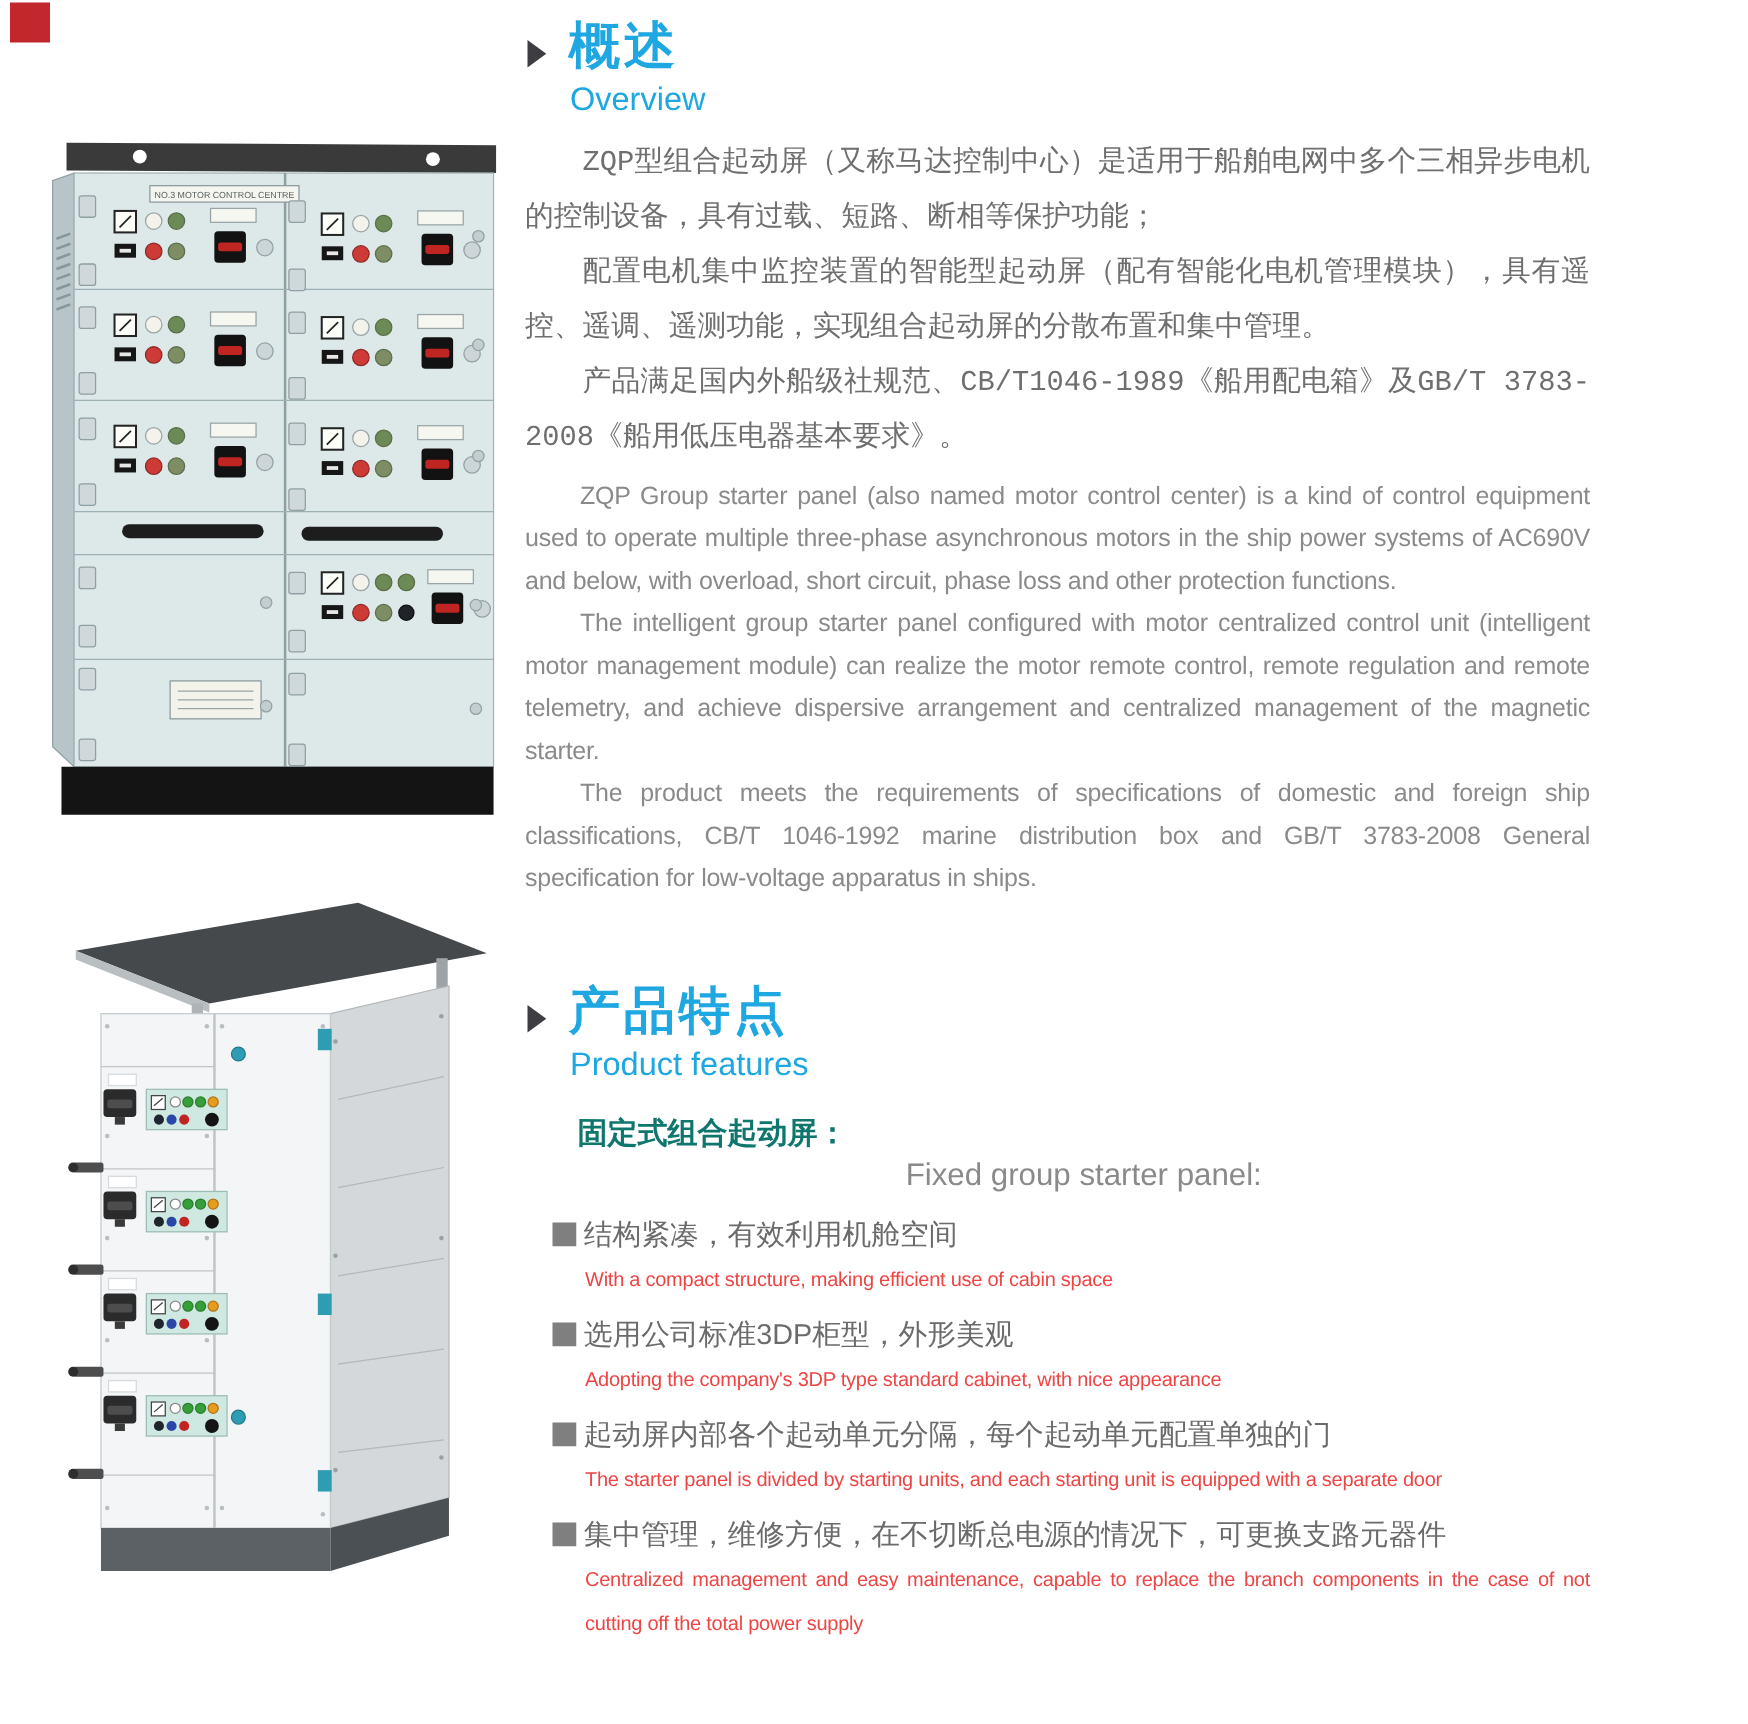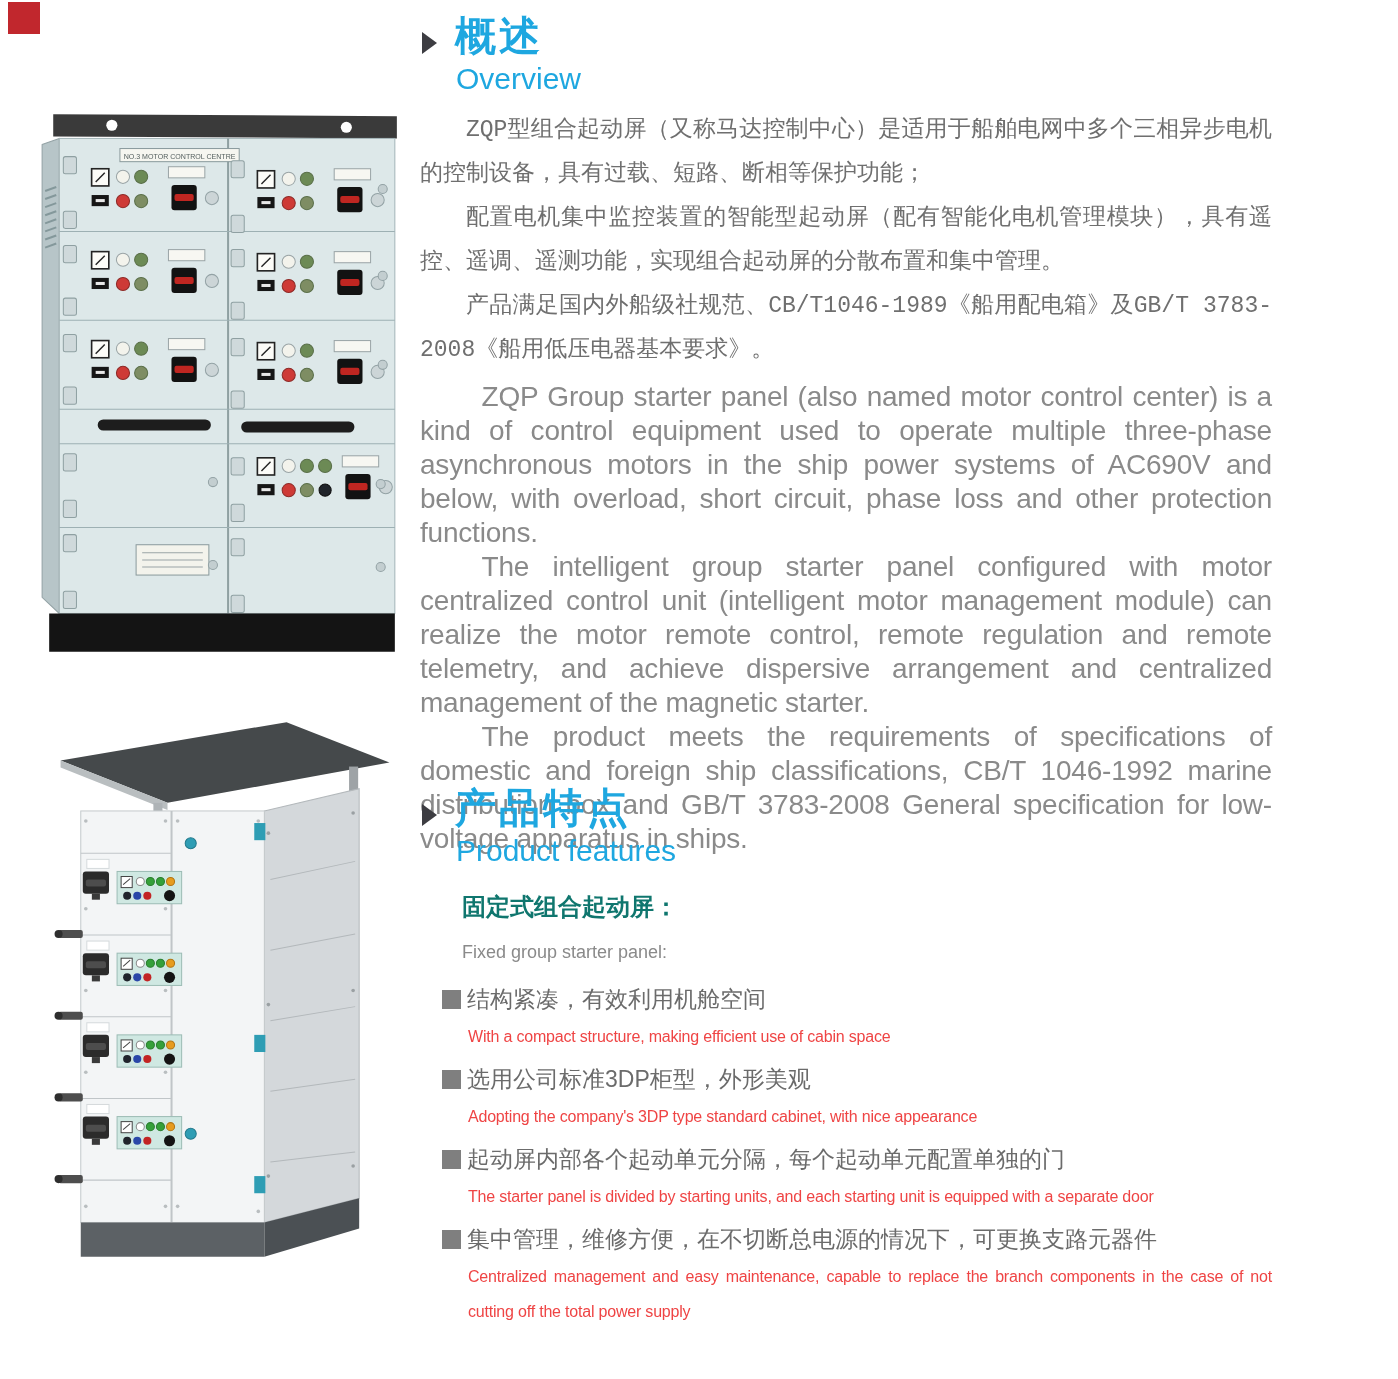--- a/index.html
+++ b/index.html
@@ -16,30 +16,30 @@
 
   
   .textcol{position:absolute;left:420px;width:852px;}
   #overview-block{top:12px;}
   #features-block{top:784px;}
 
   .sec-header{display:flex;align-items:center;}
   .tri-marker{width:0;height:0;border-left:15px solid #3d3d42;border-top:11px solid transparent;
     border-bottom:11px solid transparent;margin-top:13px;margin-left:2px;}
   .sec-title-zh{color:#1ea7e0;font-size:41px;font-weight:bold;letter-spacing:3px;margin-left:18px;line-height:48px;}
-  .sec-title-en{color:#1ea7e0;font-size:30px;margin-left:36px;margin-top:4px;line-height:30px;}
+  .sec-title-en{color:#1ea7e0;font-size:26px;margin-left:36px;margin-top:4px;line-height:30px;}
 
   .p-zh{color:#6f6f6f;font-size:23px;line-height:44px;text-align:justify;text-indent:2em;margin:0;font-family:Liberation Mono, monospace;}
   .p-zh.first{margin-top:14px;}
-  .p-en{color:#8a8a8a;font-size:28px;line-height:34px;text-align:justify;text-indent:2.2em;
+  .p-en{color:#8a8a8a;font-size:20px;line-height:34px;text-align:justify;text-indent:2.2em;
     letter-spacing:-0.2px;margin:0;}
   .p-en.first{margin-top:8px;}
 
   .sub-zh{color:#0f766e;font-size:24px;font-weight:bold;margin:26px 0 0 42px;line-height:30px;}
-  .sub-en{color:#8a8a8a;font-size:18px;margin:16px 0 0 42px;line-height:28px;}
+  .sub-en{color:#8a8a8a;font-size:25px;margin:4px 0 0 42px;line-height:28px;text-align:center;}
 
   .feat-list{margin:14px 0 0 22px;}
   .feat-item{margin-top:6px;}
   .feat-zh{color:#6b6b6b;font-size:23px;line-height:38px;display:flex;align-items:center;}
   .bullet-sq{width:19px;height:19px;background:#7f7f7f;flex:0 0 19px;margin-right:6px;}
   .feat-en{color:#ef4444;font-size:16px;line-height:35px;text-align:justify;
     letter-spacing:-0.2px;padding-left:26px;margin:1px 0 0 0;}
 </style>
 </head>
 <body>

